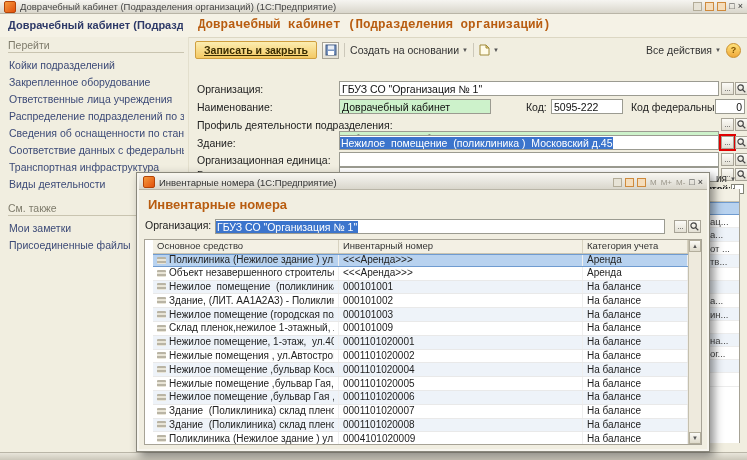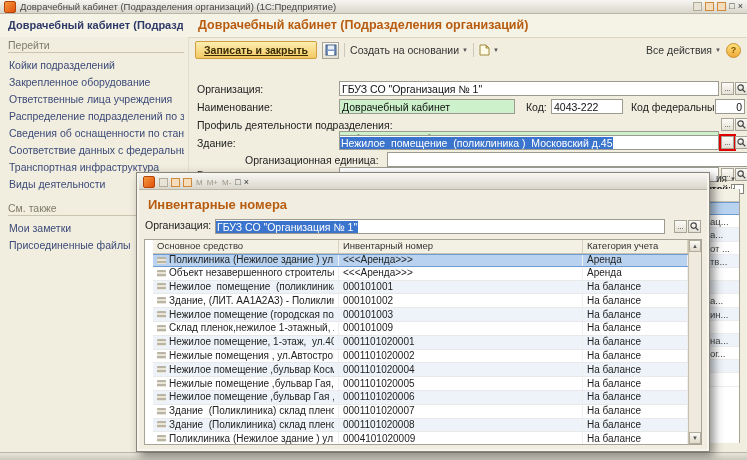--- a/index.html
+++ b/index.html
@@ -15,21 +15,21 @@
   .tb-title{flex:1;white-space:nowrap;overflow:hidden;}
   .tb-icons{display:flex;align-items:center;gap:3px;}
   .tool-ico{width:9px;height:9px;border:1px solid #b3ac98;background:#e7e3d6;box-sizing:border-box;}
   .tool-ico.orange{background:#f5ddbb;border-color:#cf8a3c;}
   .wctl{font-size:9px;color:#333;line-height:9px;cursor:default;}
   .scale-btn{font-size:8px;color:#9a968a;padding:0 1px;}
 
   
   #header-band{position:absolute;top:14px;left:0;right:0;height:23px;background:#f5f2e6;border-bottom:1px solid #dcd7c3;}
   #sidebar-header{position:absolute;left:8px;top:5px;font-size:11px;font-weight:bold;color:#2e3a68;white-space:nowrap;width:175px;overflow:hidden;}
-  #form-title{position:absolute;left:198px;top:4px;font-size:12.5px;font-weight:bold;color:#b85c10;white-space:nowrap;}
+  #form-title{position:absolute;left:198px;top:4px;font-size:12.5px;font-weight:bold;color:#b85c10;white-space:nowrap;font-family:Liberation Mono, monospace;}
 
   
   #sidebar{position:absolute;left:0;top:37px;width:188px;bottom:7px;background:#f1eee0;border-right:1px solid #e3dfcd;}
   .nav{position:absolute;top:0;left:8px;right:4px;}
   .nav-group-title{color:#7e7b6b;font-size:10.5px;margin:10px 0 3px 0;padding-bottom:1px;border-bottom:1px solid #c9c4b0;}
   .nav-group-title:first-child{margin-top:2px;}
   .nav-link{color:#3c4a77;font-size:10.5px;padding:2.5px 0 2.5px 1px;white-space:nowrap;overflow:hidden;cursor:pointer;}
 
   
   #main{position:absolute;left:189px;top:37px;right:0;bottom:7px;}
@@ -175,23 +175,23 @@
             <svg width="9" height="9" viewBox="0 0 10 10">
               <circle cx="4" cy="4" r="3" fill="none" stroke="#444" stroke-width="1.3"></circle>
               <line x1="6.2" y1="6.2" x2="9.2" y2="9.2" stroke="#444" stroke-width="1.3"></line>
             </svg>
           </span>
       </span>
     </div>
 
     <div class="frow" style="top:62px;left:0;right:0;">
       <span class="flabel">Наименование:</span>
-      <span class="fld green" style="left:150px;width:176px;">Доврачебный кабинет</span>
+      <span class="fld green" style="left:150px;width:152px;">Доврачебный кабинет</span>
       <span class="flabel" style="left:337px;">Код:</span>
-      <span class="fld" style="left:362px;width:72px;">4043-222</span>
+      <span class="fld" style="left:362px;width:72px;">5095-222</span>
       <span class="flabel" style="left:442px;">Код федеральный:</span>
       <span class="fld" style="left:526px;width:30px;justify-content:flex-end;">0</span>
     </div>
 
     <div class="frow" style="top:80px;left:0;right:0;">
       <span class="flabel">Профиль деятельности подразделения:</span>
       <span class="fld green" style="left:150px;width:380px;margin-top:28px;">Кабинет доврачебного приема</span>
       <span class="lookup" style="left:532px;">
         <span class="mini-btn">...</span>
         <span class="mini-btn">
@@ -210,21 +210,21 @@
         <span class="mini-btn red-note">...</span>
         <span class="mini-btn">
             <svg width="9" height="9" viewBox="0 0 10 10">
               <circle cx="4" cy="4" r="3" fill="none" stroke="#444" stroke-width="1.3"></circle>
               <line x1="6.2" y1="6.2" x2="9.2" y2="9.2" stroke="#444" stroke-width="1.3"></line>
             </svg>
           </span>
       </span>
     </div>
 
-    <div class="frow" style="top:115px;left:0;right:0;margin-left:48px;">
+    <div class="frow" style="top:115px;left:0;right:0;">
       <span class="flabel">Организационная единица:</span>
       <span class="fld" style="left:150px;width:380px;"></span>
       <span class="lookup" style="left:532px;">
         <span class="mini-btn">...</span>
         <span class="mini-btn">
             <svg width="9" height="9" viewBox="0 0 10 10">
               <circle cx="4" cy="4" r="3" fill="none" stroke="#444" stroke-width="1.3"></circle>
               <line x1="6.2" y1="6.2" x2="9.2" y2="9.2" stroke="#444" stroke-width="1.3"></line>
             </svg>
           </span>
@@ -284,20 +284,21 @@
           <div class="sliver-row">ог...</div>
           <div class="sliver-row alt"></div>
           <div class="sliver-row"></div>
         </div>
     </div>
   </div>
 
   <div id="dialog">
     <div id="dlg-titlebar">
       <span class="onec-icon"></span>
+      <span class="tb-title">Инвентарные номера  (1С:Предприятие)</span>
       <span class="tb-icons">
         <span class="tool-ico"></span>
         <span class="tool-ico orange"></span>
         <span class="tool-ico orange"></span>
         <span style="display:flex;gap:2px;">
             <span class="scale-btn">М</span>
             <span class="scale-btn">М+</span>
             <span class="scale-btn">М-</span>
           </span>
         <span class="wctl">□</span>

